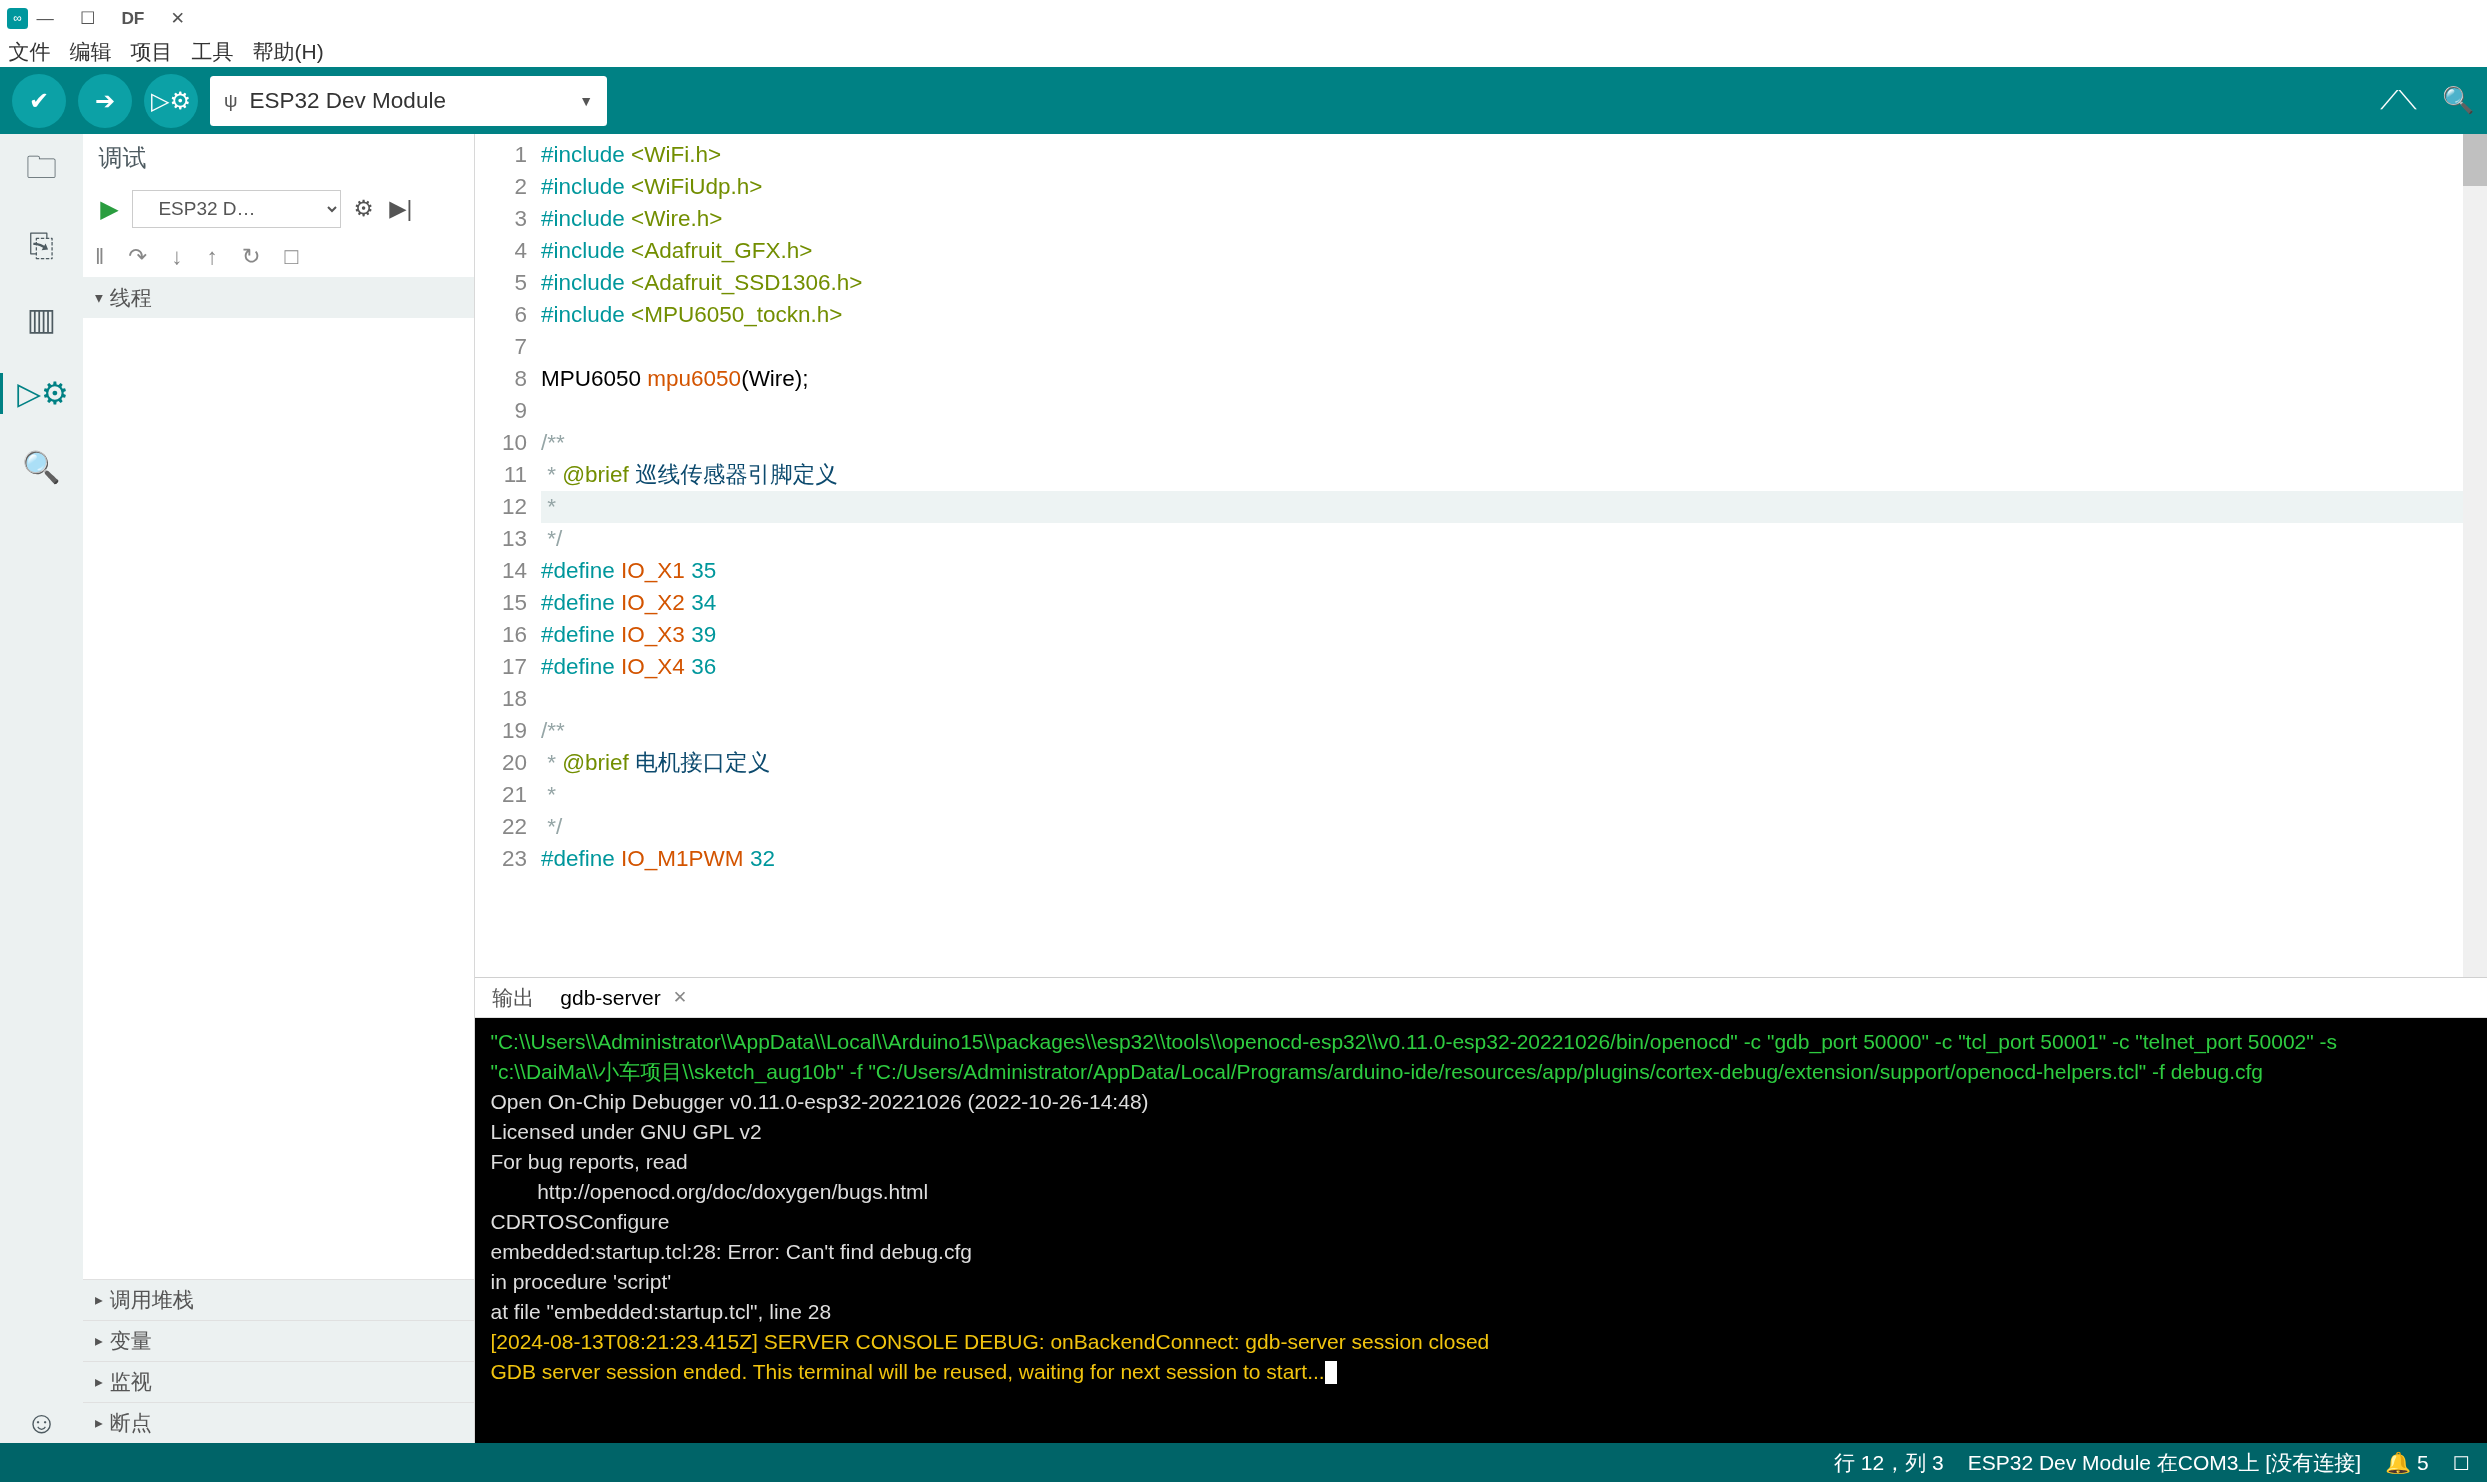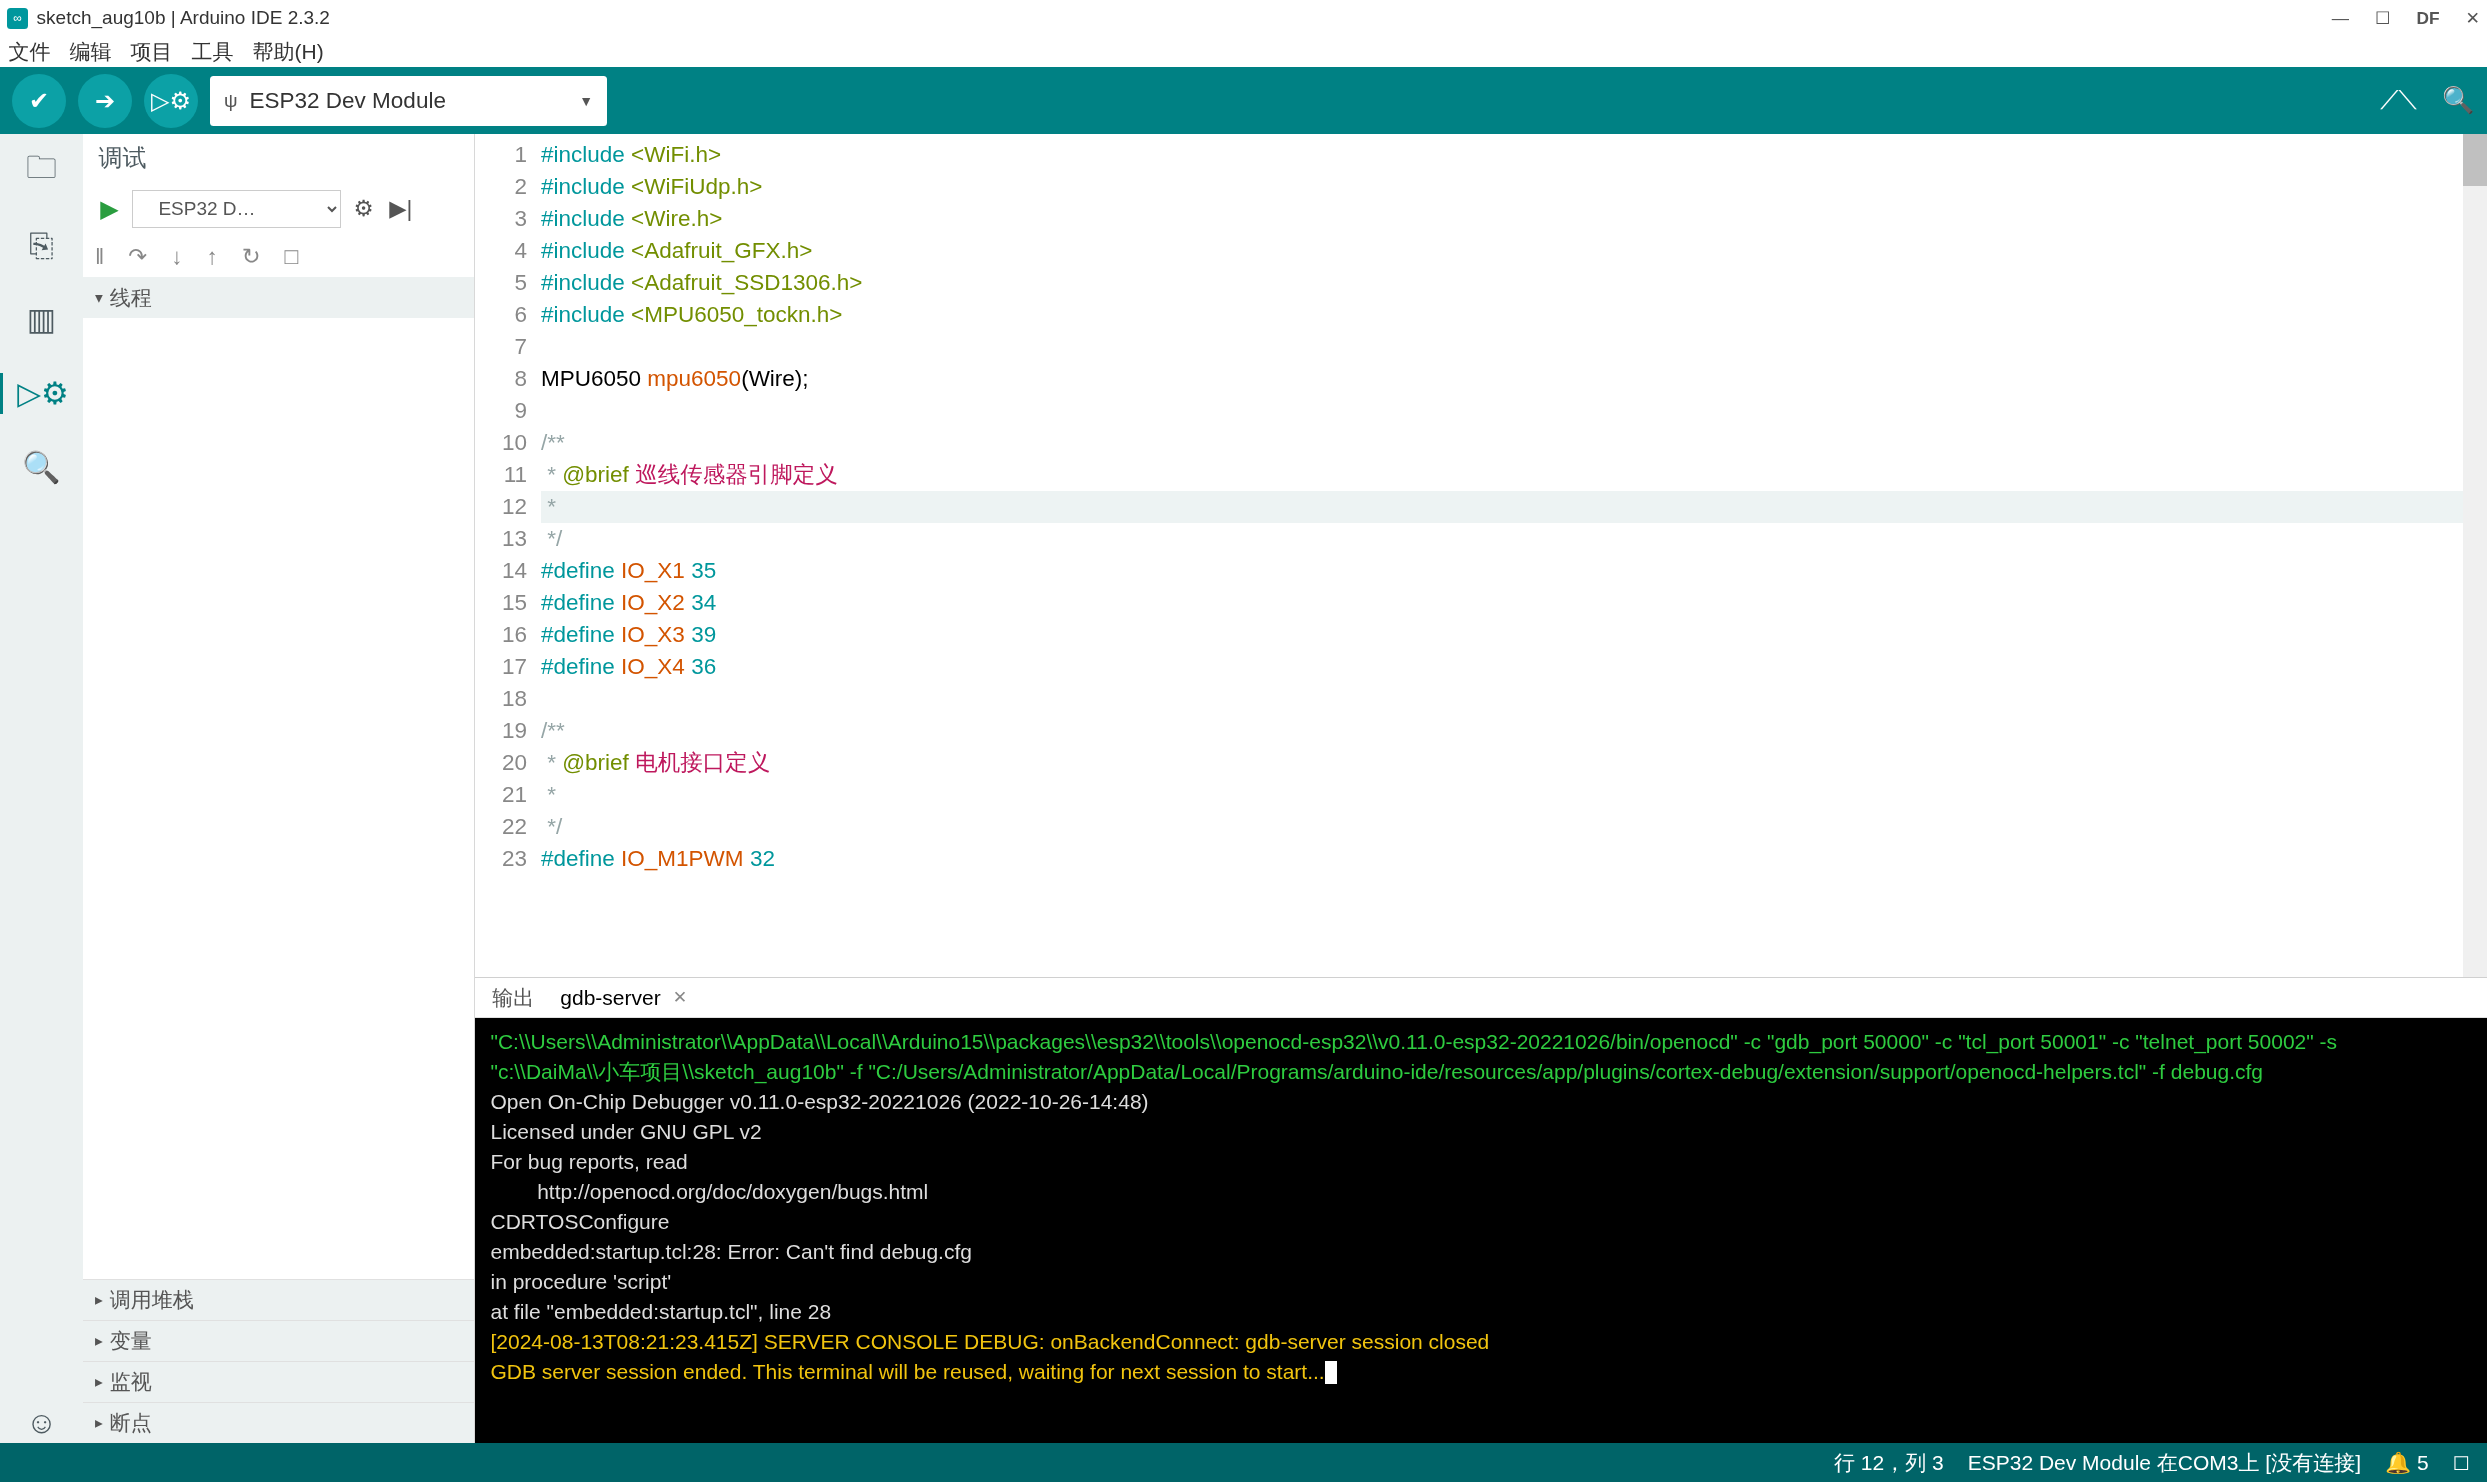--- a/index.html
+++ b/index.html
@@ -56,21 +56,21 @@
 .tabs .more { position:absolute; right:17.3px; top:10.4px; font-size:24px; color:#555; cursor:pointer;}
 
 .editor { flex:1; display:flex; font-family:Consolas,monospace; font-size:22.5px; overflow:hidden; position:relative;}
 .gutter { width:66px; text-align:right; padding:5.2px 14px 5.2px 0; color:#888; line-height:32px;}
 .code { flex:1; padding:5.2px 0; line-height:32px; white-space:pre; color:#000;}
 .kw { color:#00979c; } 
 .inc { color:#728e00;}
 .ident { color:#d35400;}
 .num { color:#00979c;}
 .cmt { color:#95a5a6;}
-.cmt2 { color:#be185d;font-family:Liberation Serif, serif;}
+.cmt2 { color:#0c4a6e;font-family:Liberation Serif, serif;}
 .brief { color:#728e00;}
 .fn { color:#d35400;}
 .hl-line{background:#edf3f3; display:inline-block; width:100%;}
 .scrolltrack{position:absolute; right:0; top:0; width:24px; height:100%; background:#f0f0f0;}
 .scrollthumb{position:absolute; right:0; top:0; width:24px; height:52px; background:#c0c0c0;}
 
 
 .termpanel { height:466px; border-top:0.9px solid #d0d0d0; display:flex; flex-direction:column;}
 .termtabs { height:40px; display:flex; align-items:center; padding:0 17.3px; gap:26px; background:#fff; border-bottom:0.9px solid #e0e0e0;}
 .termtabs span { font-size:21px; color:#555; cursor:pointer;}
@@ -85,21 +85,20 @@
 
 .statusbar { height:40px; background:#006468; color:#fff; display:flex; align-items:center; padding:0 17.3px; font-size:21px;}
 .statusbar .right { margin-left:auto; display:flex; gap:24px; align-items:center;}
 .statusbar .ic{font-size:19px;}
 </style>
 </head>
 <body>
 
 <div class="titlebar">
   <div class="logo">∞</div>
-  <div class="title">sketch_aug10b | Arduino IDE 2.3.2</div>
   <div class="winctrl">
     <span>—</span>
     <span>☐</span>
     <span class="df">DF</span>
     <span>✕</span>
   </div>
 </div>
 
 <div class="menubar">
   <span>文件</span>

